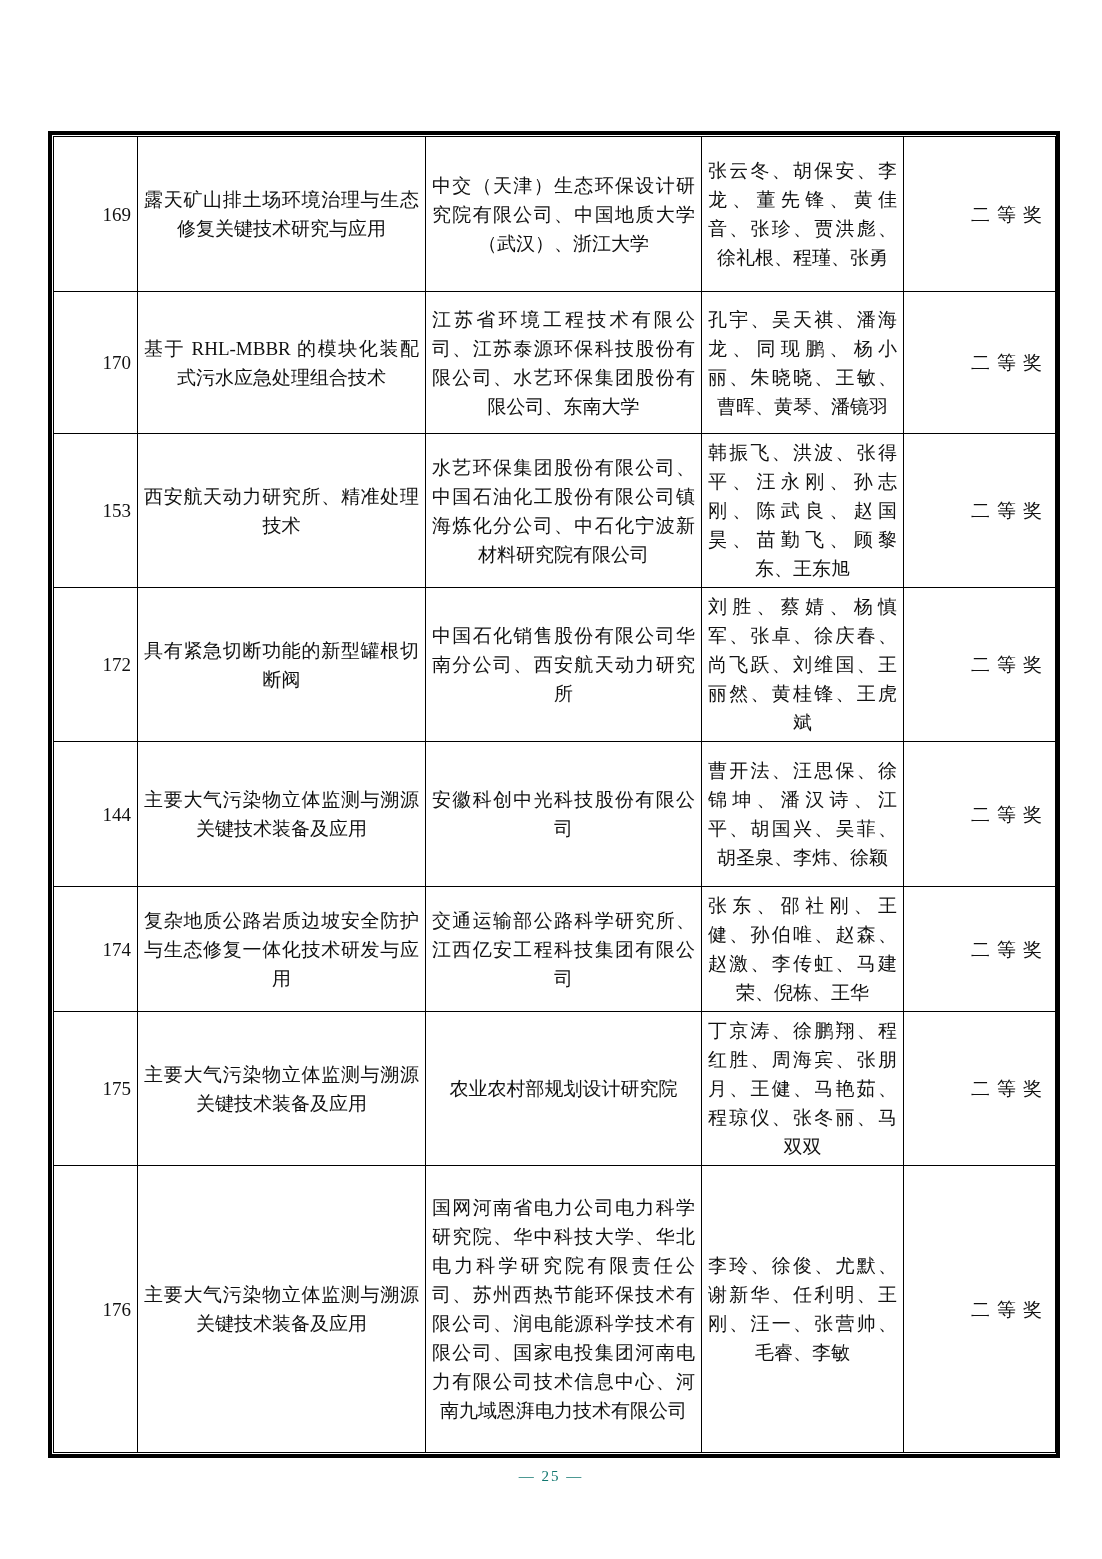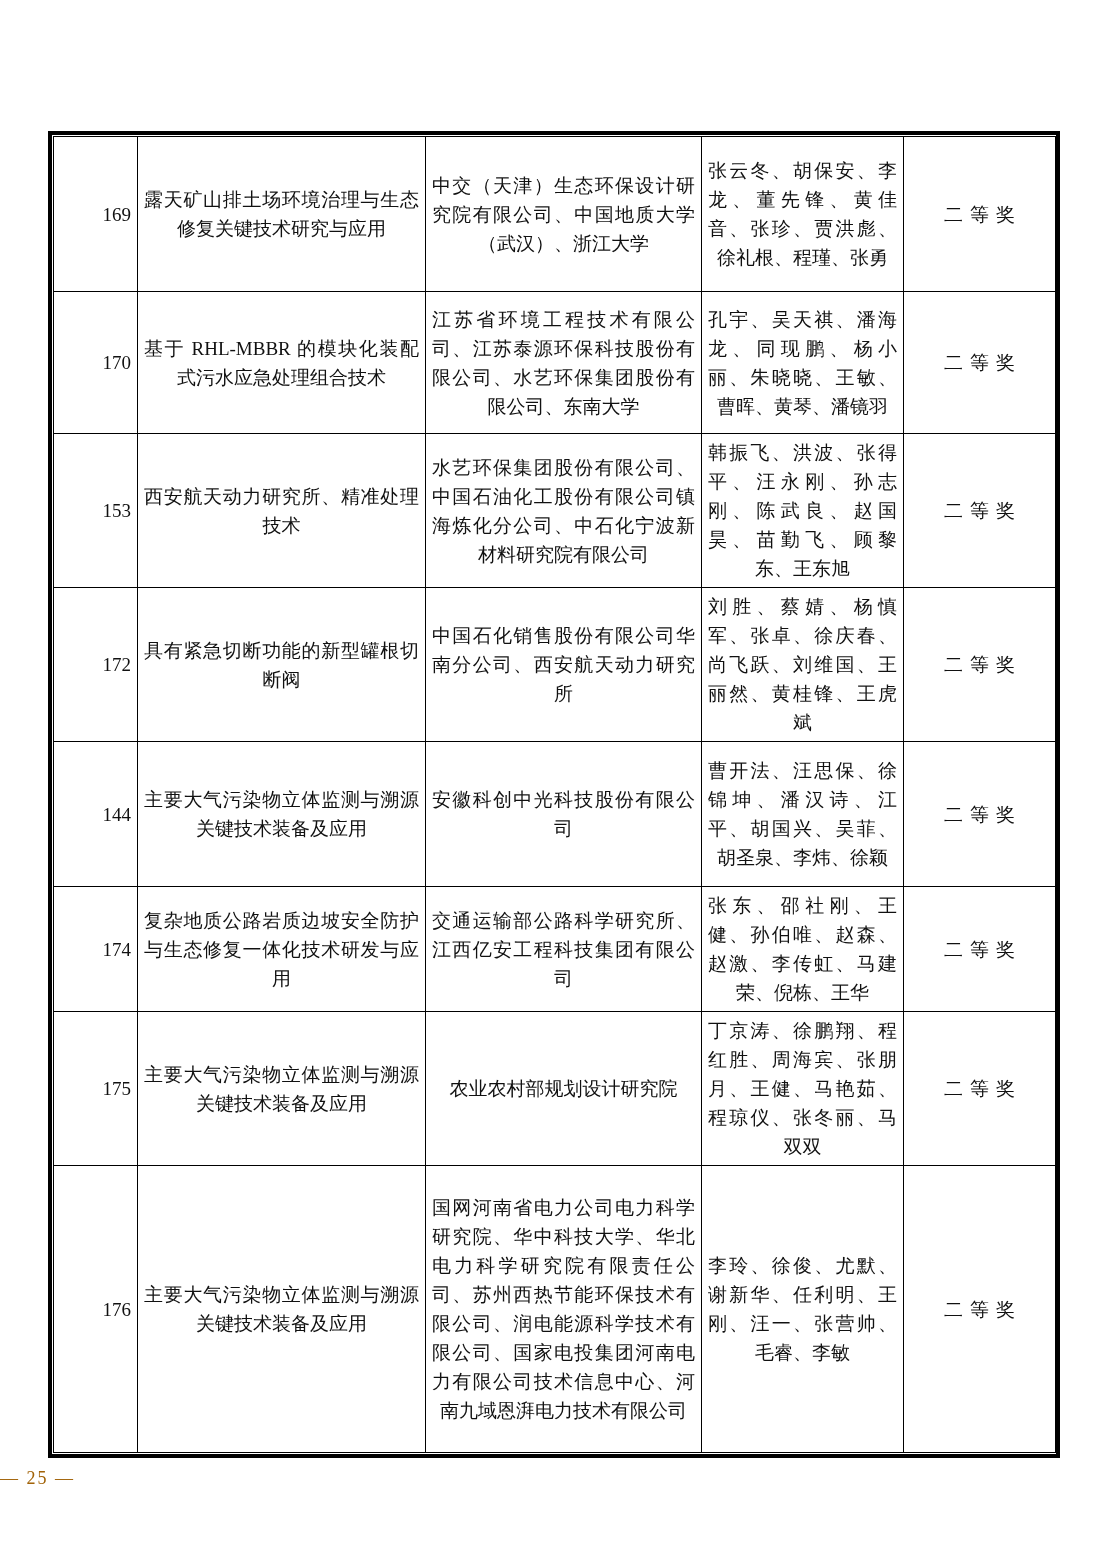--- a/index.html
+++ b/index.html
@@ -43,42 +43,43 @@
   td.col-no {
     text-align: right;
     font-size: 20px;
     font-family: "Liberation Serif", "DejaVu Serif", serif;
   }
   td.col-title, td.col-orgs, td.col-people {
     text-align: justify;
     text-align-last: center;
   }
   td.col-award {
-    text-align: center;
+    text-align: right;
     letter-spacing: 7px;
     text-indent: 7px;
   }
   
   tbody tr:nth-child(1) { height: 155px; }
   tbody tr:nth-child(2) { height: 142px; }
   tbody tr:nth-child(3) { height: 146px; }
   tbody tr:nth-child(4) { height: 145px; }
   tbody tr:nth-child(5) { height: 145px; }
   tbody tr:nth-child(6) { height: 120px; }
   tbody tr:nth-child(7) { height: 145px; }
   tbody tr:nth-child(8) { height: 287px; }
 
   .page-footer {
     position: absolute;
     left: 0;
     top: 1468px;
     width: 100%;
-    font-size: 18px;
+    text-align: center;
+    font-size: 15px;
     letter-spacing: 2px;
-    color: #a16207;
+    color: #0f766e;
   }
 </style>
 </head>
 <body>
 
 <div class="page">
 
   <div class="table-frame">
     <table class="awards">
       <colgroup>

